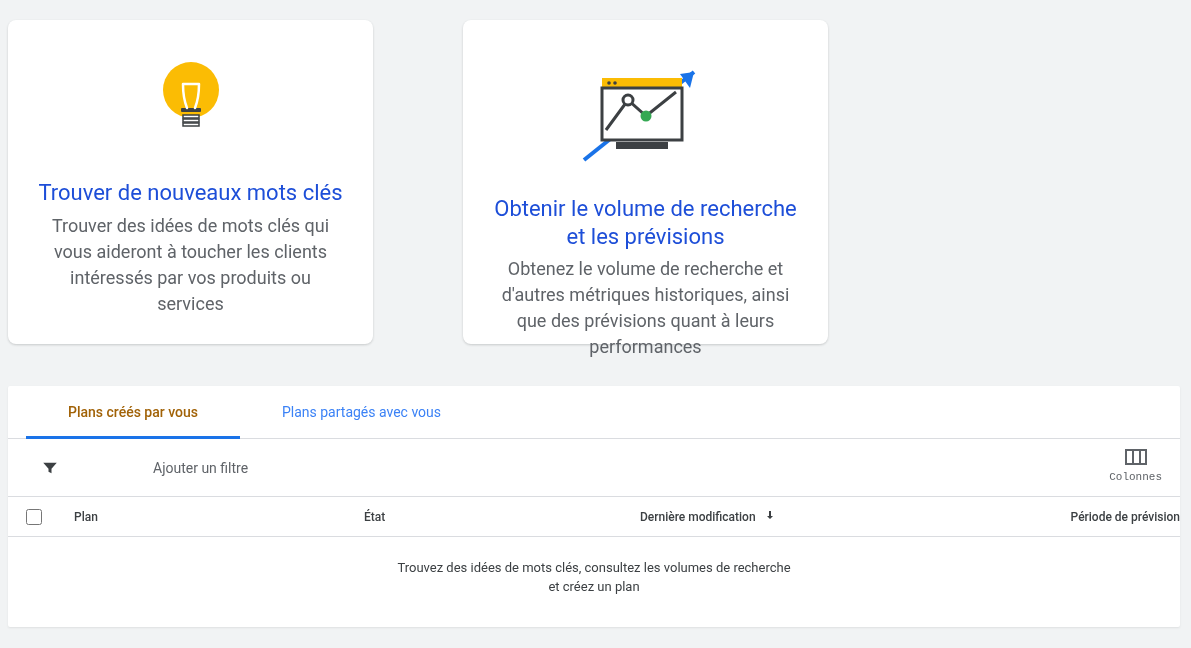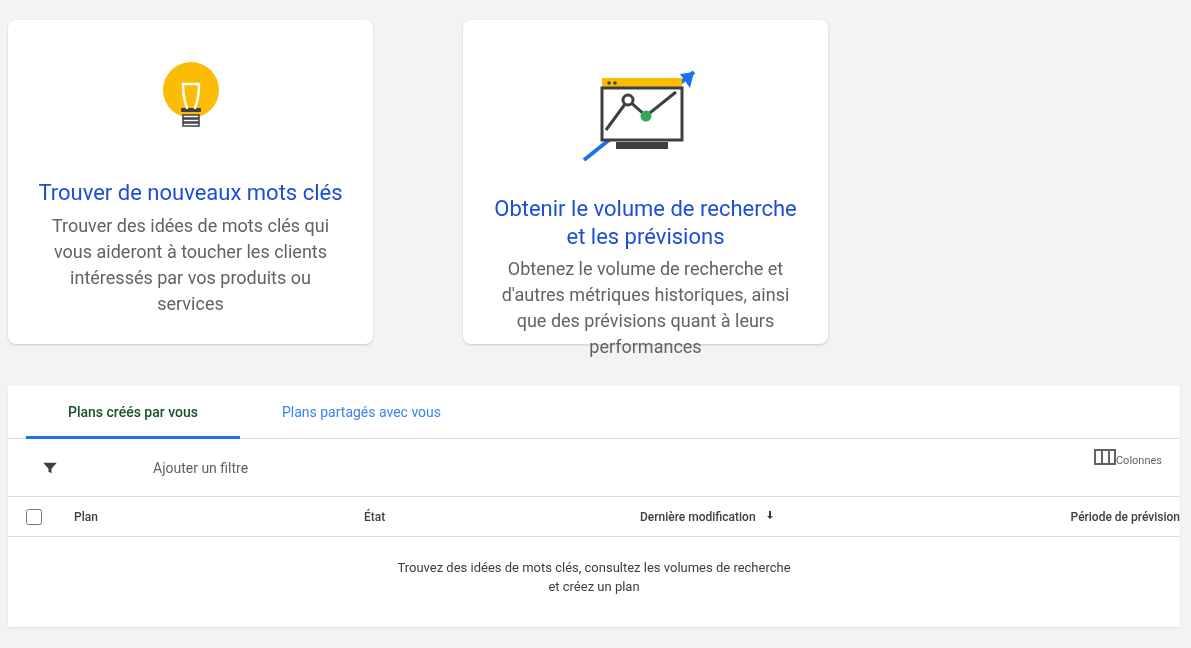--- a/index.html
+++ b/index.html
@@ -52,40 +52,40 @@
       box-shadow: 0 1px 2px rgba(60,64,67,.1);
     }
     .tabs { display:flex; border-bottom: 1px solid #dadce0; padding-left: 18px;}
     .tab {
       padding: 18px 42px 16px;
       font-size: 14px;
       color: #3b82f6;
       cursor: pointer;
     }
     .tab.active {
-      color: #14532d;
+      color: #a16207;
       font-weight: 500;
       border-bottom: 3px solid #1a73e8;
       margin-bottom: -1px;
     }
 
     .filter-row {
       display:flex; align-items:center;
       height: 58px;
       border-bottom: 1px solid #dadce0;
       padding: 0 33px;
       position: relative;
       gap: 28px;
     }
     .filter-icon { width: 44px; display:flex; justify-content:flex-start;}
     .filter-label { font-size: 14px; color: #5f6368; margin-left: 40px;}
     .columns-button {
       position:absolute; right: 18px; top: 10px;
-      display:flex; align-items:center;
-      font-size: 11px; color:#5f6368; cursor:pointer;
+      display:flex; flex-direction:column; align-items:center;
+      font-size: 11px; color:#5f6368; cursor:pointer;font-family:Liberation Mono, monospace;
     }
     .columns-button .col-icon { margin-bottom: 3px;}
 
     .header-row {
       display:flex; align-items:center;
       height: 40px;
       border-bottom: 1px solid #dadce0;
       font-size: 12px;
       font-weight: 500;
       color:#3c4043;

